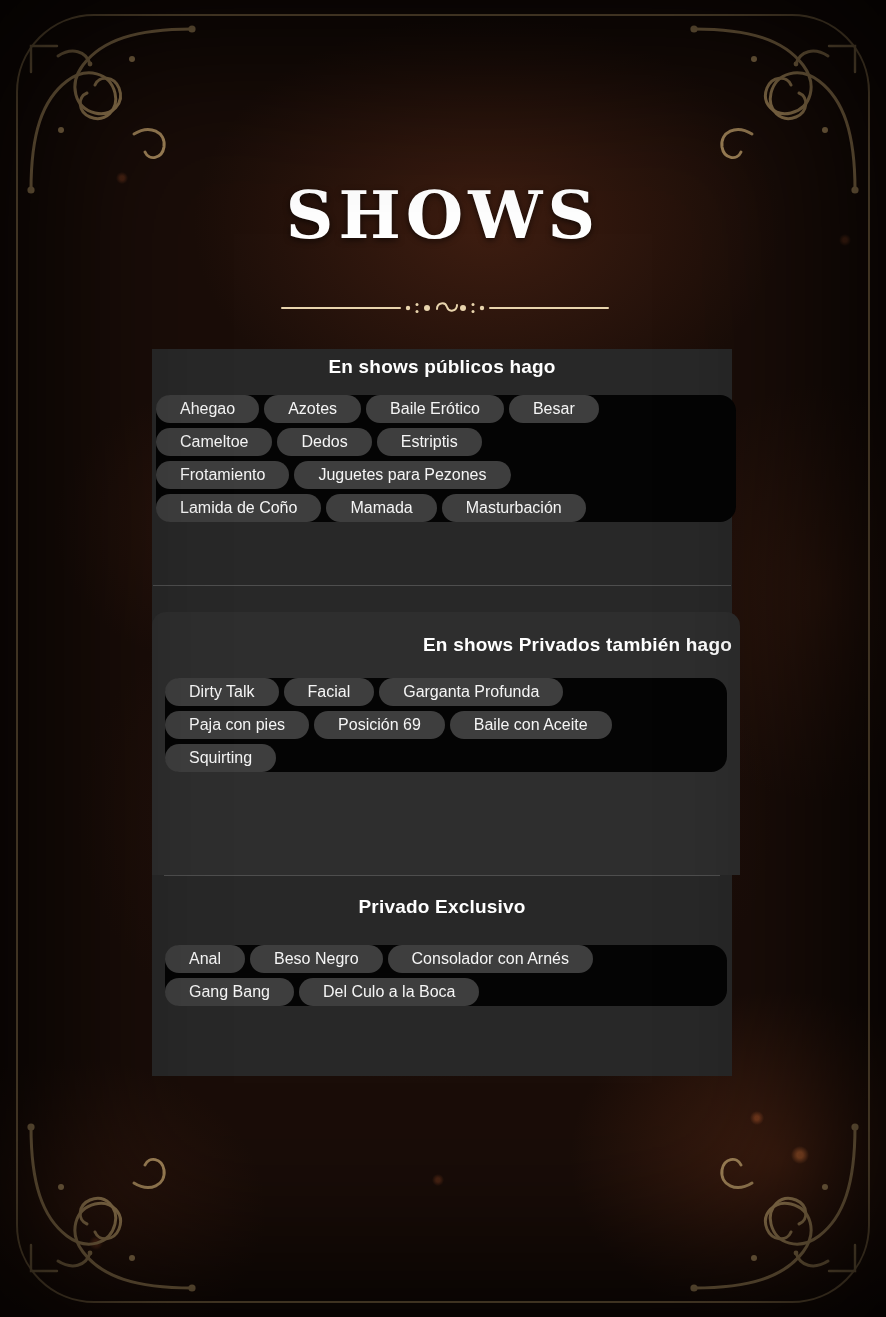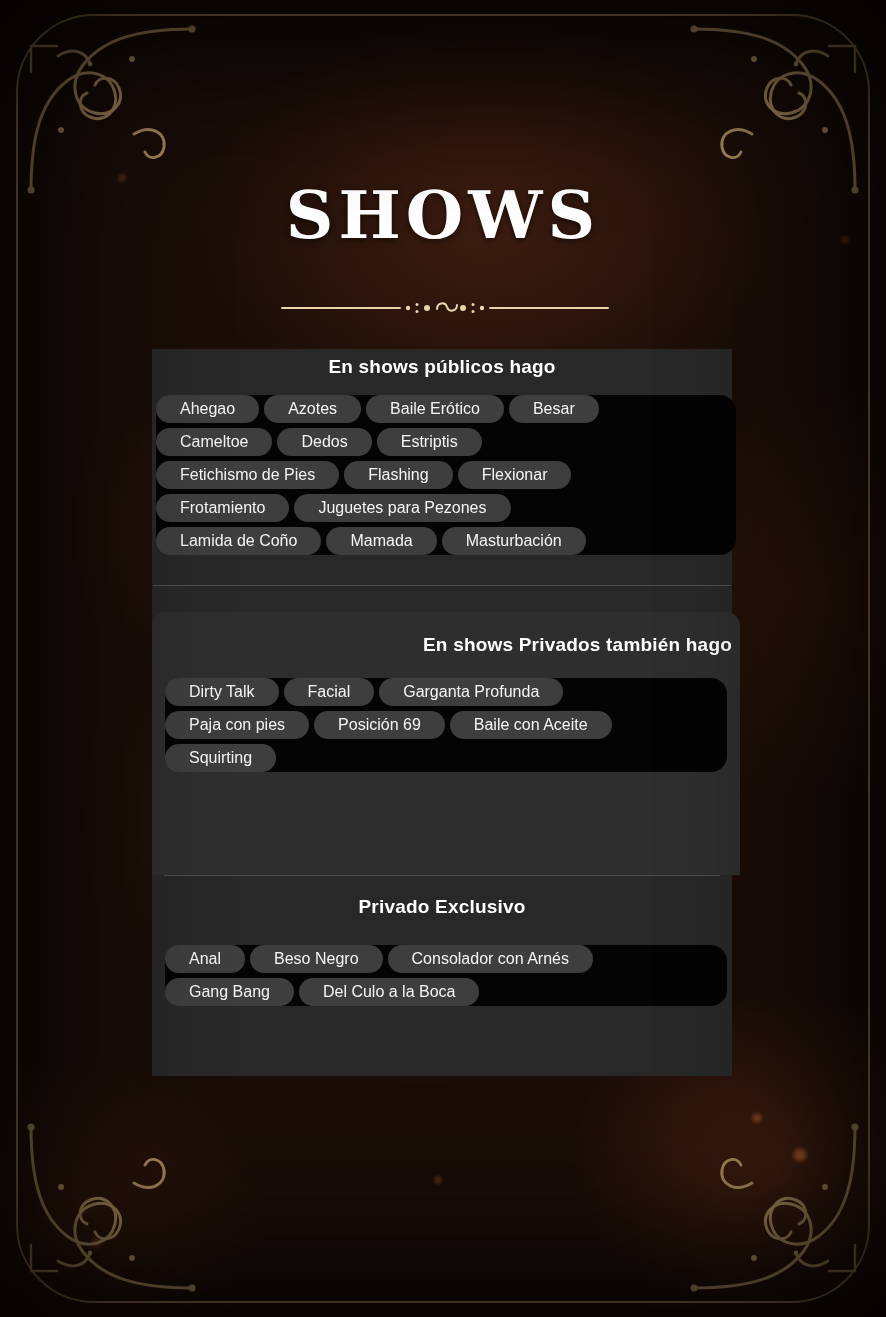--- a/index.html
+++ b/index.html
@@ -183,25 +183,20 @@
           <span class="tag">Azotes</span>
           <span class="tag">Baile Erótico</span>
           <span class="tag">Besar</span>
         </div>
         <div class="tag-row">
           <span class="tag">Cameltoe</span>
           <span class="tag">Dedos</span>
           <span class="tag">Estriptis</span>
         </div>
         <div class="tag-row">
-          <span class="tag">Fetichismo de Pies</span>
-          <span class="tag">Flashing</span>
-          <span class="tag">Flexionar</span>
-        </div>
-        <div class="tag-row">
           <span class="tag">Frotamiento</span>
           <span class="tag">Juguetes para Pezones</span>
         </div>
         <div class="tag-row">
           <span class="tag">Lamida de Coño</span>
           <span class="tag">Mamada</span>
           <span class="tag">Masturbación</span>
         </div>
       </div>
       <div class="sec-heading sh1">En shows Privados también hago</div>

